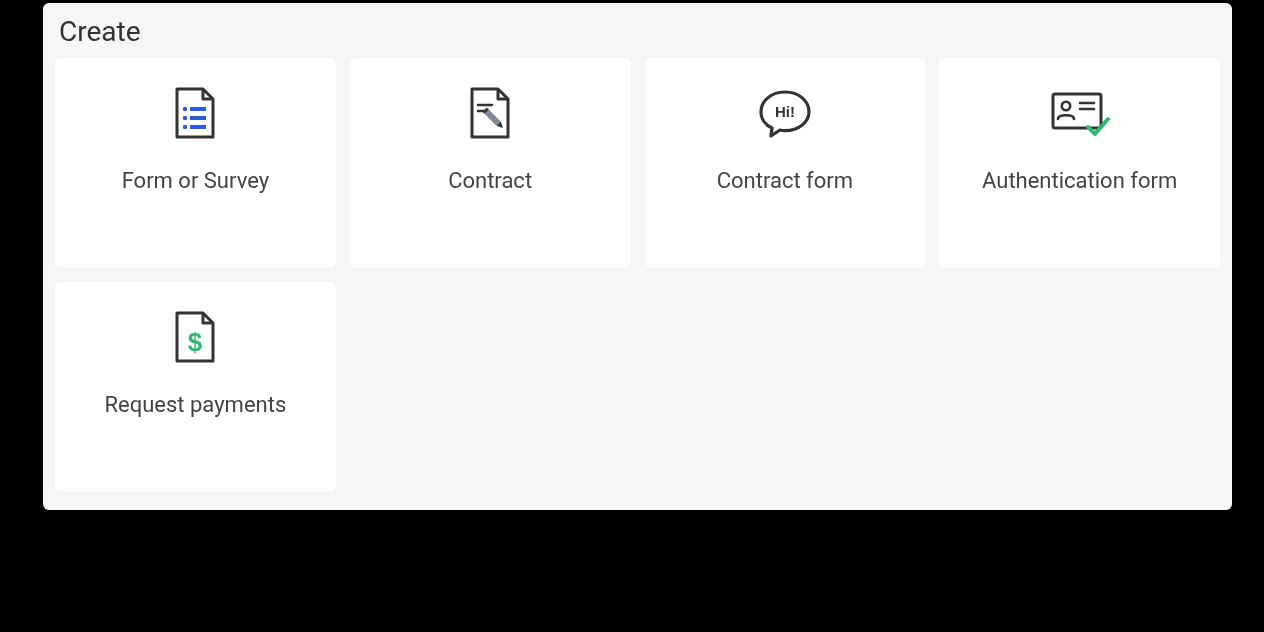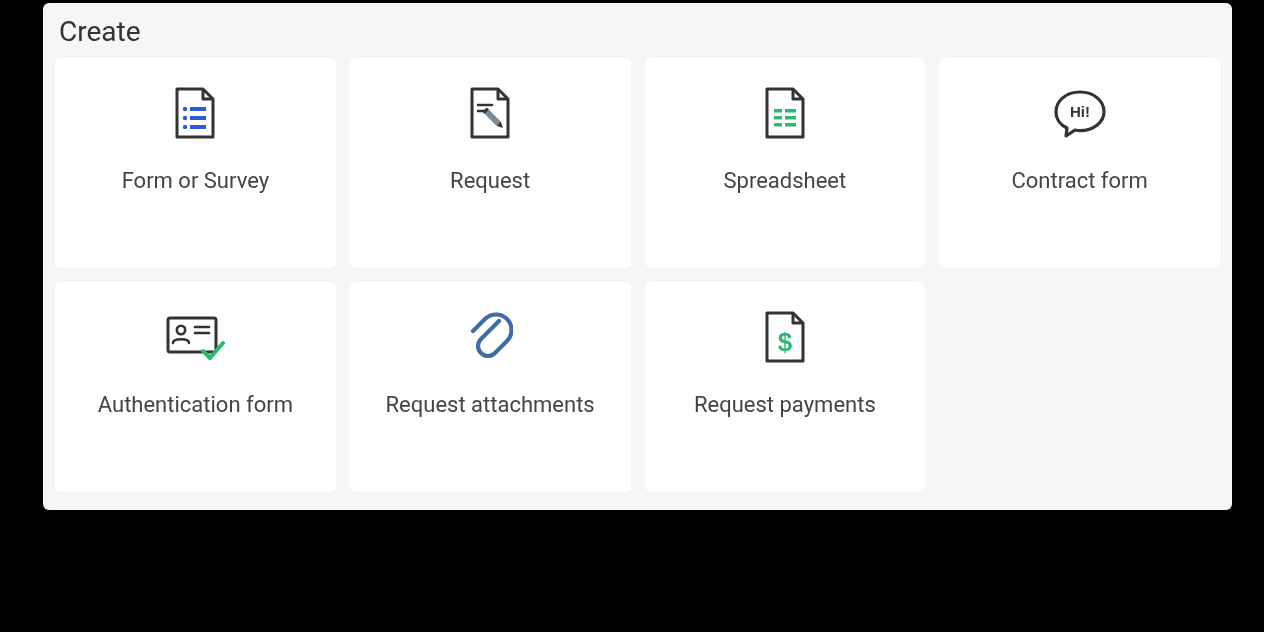--- a/index.html
+++ b/index.html
@@ -91,38 +91,23 @@
           <path d="M30 2 V12 H40" fill="none" stroke="#333" stroke-width="3" stroke-linejoin="round"></path>
           <line x1="10" y1="18" x2="24" y2="18" stroke="#333" stroke-width="2.5" stroke-linecap="round"></line>
           <line x1="10" y1="24" x2="20" y2="24" stroke="#333" stroke-width="2.5" stroke-linecap="round"></line>
           <g transform="translate(18,24) rotate(45)">
             <rect x="0" y="-3" width="18" height="6" fill="#7d8a97" rx="1"></rect>
             <polygon points="18,-3 24,0 18,3" fill="#333"></polygon>
             <rect x="-2" y="-3" width="3" height="6" fill="#333"></rect>
           </g>
         </svg>
       </div>
-      <div class="label">Request</div>
+      <div class="label">Contract</div>
     </div>
 
-    <div class="card">
-      <div class="icon">
-        <svg width="44" height="54" viewBox="0 0 44 54">
-          <path d="M4 2 H30 L40 12 V50 H4 Z" fill="none" stroke="#333" stroke-width="3" stroke-linejoin="round"></path>
-          <path d="M30 2 V12 H40" fill="none" stroke="#333" stroke-width="3" stroke-linejoin="round"></path>
-          <rect x="11" y="22" width="8" height="3.5" fill="#2eb872"></rect>
-          <rect x="22" y="22" width="11" height="3.5" fill="#2eb872"></rect>
-          <rect x="11" y="29" width="8" height="3.5" fill="#2eb872"></rect>
-          <rect x="22" y="29" width="11" height="3.5" fill="#2eb872"></rect>
-          <rect x="11" y="36" width="8" height="3.5" fill="#2eb872"></rect>
-          <rect x="22" y="36" width="11" height="3.5" fill="#2eb872"></rect>
-        </svg>
-      </div>
-      <div class="label">Spreadsheet</div>
-    </div>
 
     <div class="card row2">
       <div class="icon">
         <svg width="56" height="52" viewBox="0 0 56 52">
           <path d="M28 4 C14 4 4 13 4 24 C4 31 8.5 37 15 40 L14 48 L23 42 C24.6 42.4 26.3 42.6 28 42.6 C42 42.6 52 33.6 52 24 C52 13 42 4 28 4 Z" fill="none" stroke="#333" stroke-width="3.2" stroke-linejoin="round" stroke-linecap="round"></path>
           <text x="28" y="29" text-anchor="middle" font-family="Arial, sans-serif" font-size="15" font-weight="700" fill="#333">Hi!</text>
         </svg>
       </div>
       <div class="label">Contract form</div>
     </div>
@@ -134,29 +119,20 @@
           <circle cx="16" cy="15" r="4.2" fill="none" stroke="#333" stroke-width="2.6"></circle>
           <path d="M8 28 C8 23 24 23 24 28" fill="none" stroke="#333" stroke-width="2.6" stroke-linecap="round"></path>
           <line x1="30" y1="12" x2="44" y2="12" stroke="#333" stroke-width="2.6" stroke-linecap="round"></line>
           <line x1="30" y1="18" x2="44" y2="18" stroke="#333" stroke-width="2.6" stroke-linecap="round"></line>
           <polyline points="38,36 45,43 58,28" fill="none" stroke="#2eb872" stroke-width="4" stroke-linecap="round" stroke-linejoin="round"></polyline>
         </svg>
       </div>
       <div class="label">Authentication form</div>
     </div>
 
-    <div class="card row2">
-      <div class="icon">
-        <svg width="46" height="54" viewBox="0 0 46 54">
-          <path d="M32 10 L14 28 C10 32 10 38 14 42 C18 46 24 46 28 42 L40 30
-                   C46 24 46 14 40 8 C34 2 24 2 18 8 L6 20" fill="none" stroke="#3e6da8" stroke-width="4.2" stroke-linecap="round" stroke-linejoin="round"></path>
-        </svg>
-      </div>
-      <div class="label">Request attachments</div>
-    </div>
 
     <div class="card row2">
       <div class="icon">
         <svg width="44" height="54" viewBox="0 0 44 54">
           <path d="M4 2 H30 L40 12 V50 H4 Z" fill="none" stroke="#333" stroke-width="3" stroke-linejoin="round"></path>
           <path d="M30 2 V12 H40" fill="none" stroke="#333" stroke-width="3" stroke-linejoin="round"></path>
           <text x="22" y="40" text-anchor="middle" font-family="Arial, sans-serif" font-size="26" font-weight="700" fill="#2eb872">$</text>
         </svg>
       </div>
       <div class="label">Request payments</div>

